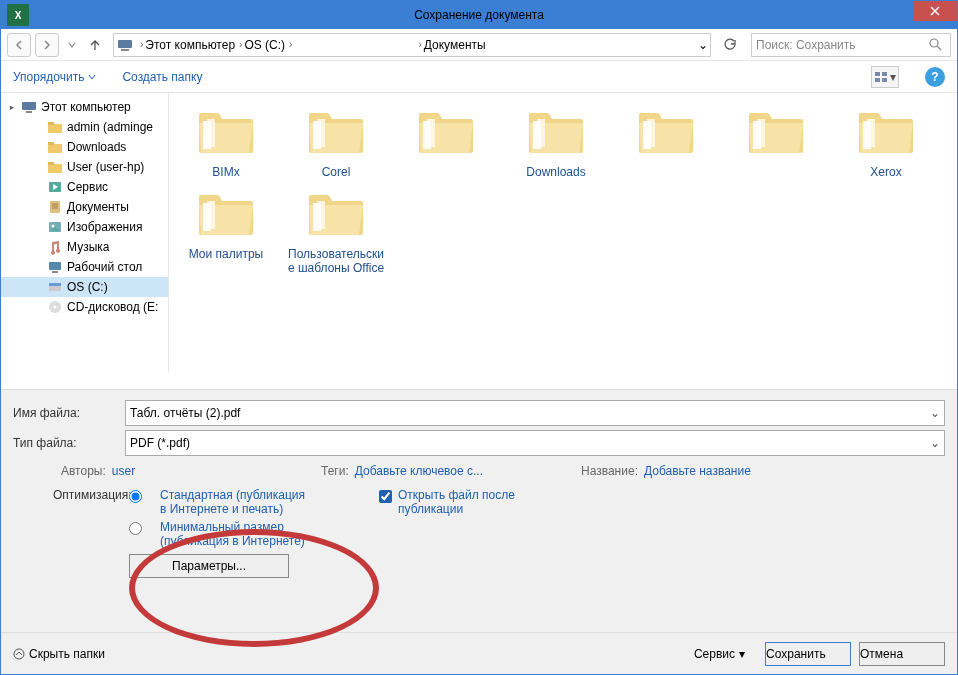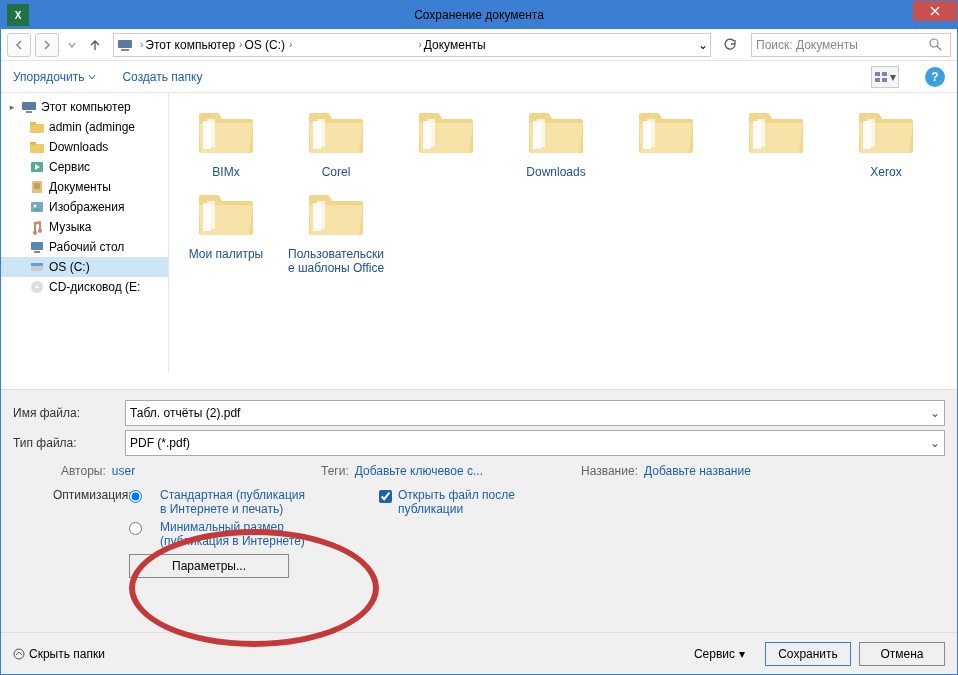--- a/index.html
+++ b/index.html
@@ -25,21 +25,21 @@
   
   .toolbar { height: 32px; display:flex; align-items:center; padding:0 12px; gap:26px; background:#fff; border-bottom:1px solid #e6e6e6; }
   .tbtn { color:#2060b0; display:flex; align-items:center; gap:4px; }
   .toolspacer { flex:1; }
   .viewbtn { width:28px; height:22px; border:1px solid #ccc; display:flex;align-items:center;justify-content:center; color:#555; background:#f5f5f5;}
   .helpbtn { width:20px; height:20px; border-radius:50%; background:#3b9fe0; color:#fff; display:flex;align-items:center;justify-content:center; font-weight:bold;}
   
   .midarea { display:flex; height: 280px; }
   .sidebar { width:168px; border-right:1px solid #e6e6e6; overflow:hidden; padding:4px 0;}
   .sb-item { display:flex; align-items:center; gap:4px; padding:2px 6px; height:20px; white-space:nowrap; }
-  .sb-item.indent { padding-left:28px; }
+  .sb-item.indent { padding-left:46px; }
   .sb-item.selected { background:#cde6f7; }
   .sb-ico { width:16px; height:16px; display:inline-flex;align-items:center;justify-content:center; flex:none;}
   .tri { width:10px; display:inline-block; text-align:center; color:#666; font-size:9px;}
   
   .contentpane { flex:1; background:#fff; overflow:auto; padding:8px 4px;}
   .folders-wrap { display:flex; flex-wrap:wrap; gap:0 4px; }
   .folder-item { width:106px; display:flex; flex-direction:column; align-items:center; text-align:center; padding:4px 2px;}
   .folder-big { width:70px; height:56px; position:relative; margin-bottom:4px;}
   .folder-label { color:#205090; font-size:12px; line-height:14px; word-wrap:break-word; max-width:100px;}
   
@@ -63,21 +63,21 @@
   .radio-opt { display:flex; align-items:flex-start; gap:18px; margin-bottom:4px; color:#2060b0;}
   .radio-opt input { margin-top:2px; flex:none;}
   .check-col { margin-left:70px; display:flex; align-items:flex-start; gap:6px; color:#2060b0;}
   .check-col input { margin-top:2px; accent-color:#2060b0;}
   .param-btn { margin-top:6px; width:160px; height:24px; border:1px solid #888; background:#efefef; display:flex;align-items:center;justify-content:center;}
   
   .footer { position:absolute; bottom:0; left:0; right:0; height:42px; background:#f0f0f0; display:flex; align-items:center; padding:0 12px; border-top:1px solid #ddd;}
   .hide-folders { display:flex; align-items:center; gap:4px; }
   .footer-spacer { flex:1; }
   .svc { display:flex; align-items:center; gap:4px; margin-right:12px;}
-  .fbtn { width:86px; height:24px; border:1px solid #888; background:#efefef; display:flex;align-items:center;justify-content:center; margin-left:8px;}
+  .fbtn { width:86px; height:24px; border:1px solid #888; background:#efefef; display:flex;align-items:center;justify-content:flex-start; margin-left:8px;}
   .fbtn.primary { border:1px solid #3b7fd5; }
   
   .annot { position:absolute; left:128px; top:528px; width:250px; height:118px; border:6px solid #c43a3a; border-radius:50%; pointer-events:none; }
 </style>
 </head>
 <body>
 
 <div class="titlebar">
   <div class="app-icon">X</div>
   <div class="title">Сохранение документа</div>
@@ -133,21 +133,21 @@
     <span style="flex:1"></span>
     <span class="chev">⌄</span>
   </div>
   <div class="refresh">
     <svg width="14" height="14" viewBox="0 0 14 14">
         <path d="M11 3 A5 5 0 1 0 12 7" fill="none" stroke="#555" stroke-width="1.3"></path>
         <path d="M12 2 L12 6 L8 6" fill="none" stroke="#555" stroke-width="1.3"></path>
       </svg>
   </div>
   <div class="searchbox">
-    <span>Поиск: Документы</span>
+    <span>Поиск: Сохранить</span>
     <span style="flex:1"></span>
     <svg class="sicon" width="13" height="13" viewBox="0 0 13 13">
         <circle cx="5" cy="5" r="4" fill="none" stroke="#888" stroke-width="1.2"></circle>
         <path d="M8 8 L12 12" stroke="#888" stroke-width="1.2"></path>
       </svg>
   </div>
 </div>
 
 <div class="toolbar">
   <div class="tbtn">
@@ -189,20 +189,27 @@
             <rect x="1" y="3" width="6" height="3" fill="#e0b958"></rect>
           </svg>
           <span>admin (adminge</span>
         </div>
         <div class="sb-item indent">
           <svg class="sb-ico" viewBox="0 0 16 16">
             <rect x="1" y="5" width="14" height="9" fill="#f0c96a" rx="1"></rect>
             <rect x="1" y="3" width="6" height="3" fill="#e0b958"></rect>
           </svg>
           <span>Downloads</span>
+        </div>
+        <div class="sb-item indent">
+          <svg class="sb-ico" viewBox="0 0 16 16">
+            <rect x="1" y="5" width="14" height="9" fill="#f0c96a" rx="1"></rect>
+            <rect x="1" y="3" width="6" height="3" fill="#e0b958"></rect>
+          </svg>
+          <span>User (user-hp)</span>
         </div>
         <div class="sb-item indent">
           <svg class="sb-ico" viewBox="0 0 16 16">
             <rect x="2" y="3" width="12" height="10" fill="#5a9" rx="1"></rect>
             <path d="M6 5 L11 8 L6 11 Z" fill="#fff"></path>
           </svg>
           <span>Сервис</span>
         </div>
         <div class="sb-item indent">
           <svg class="sb-ico" viewBox="0 0 16 16">

